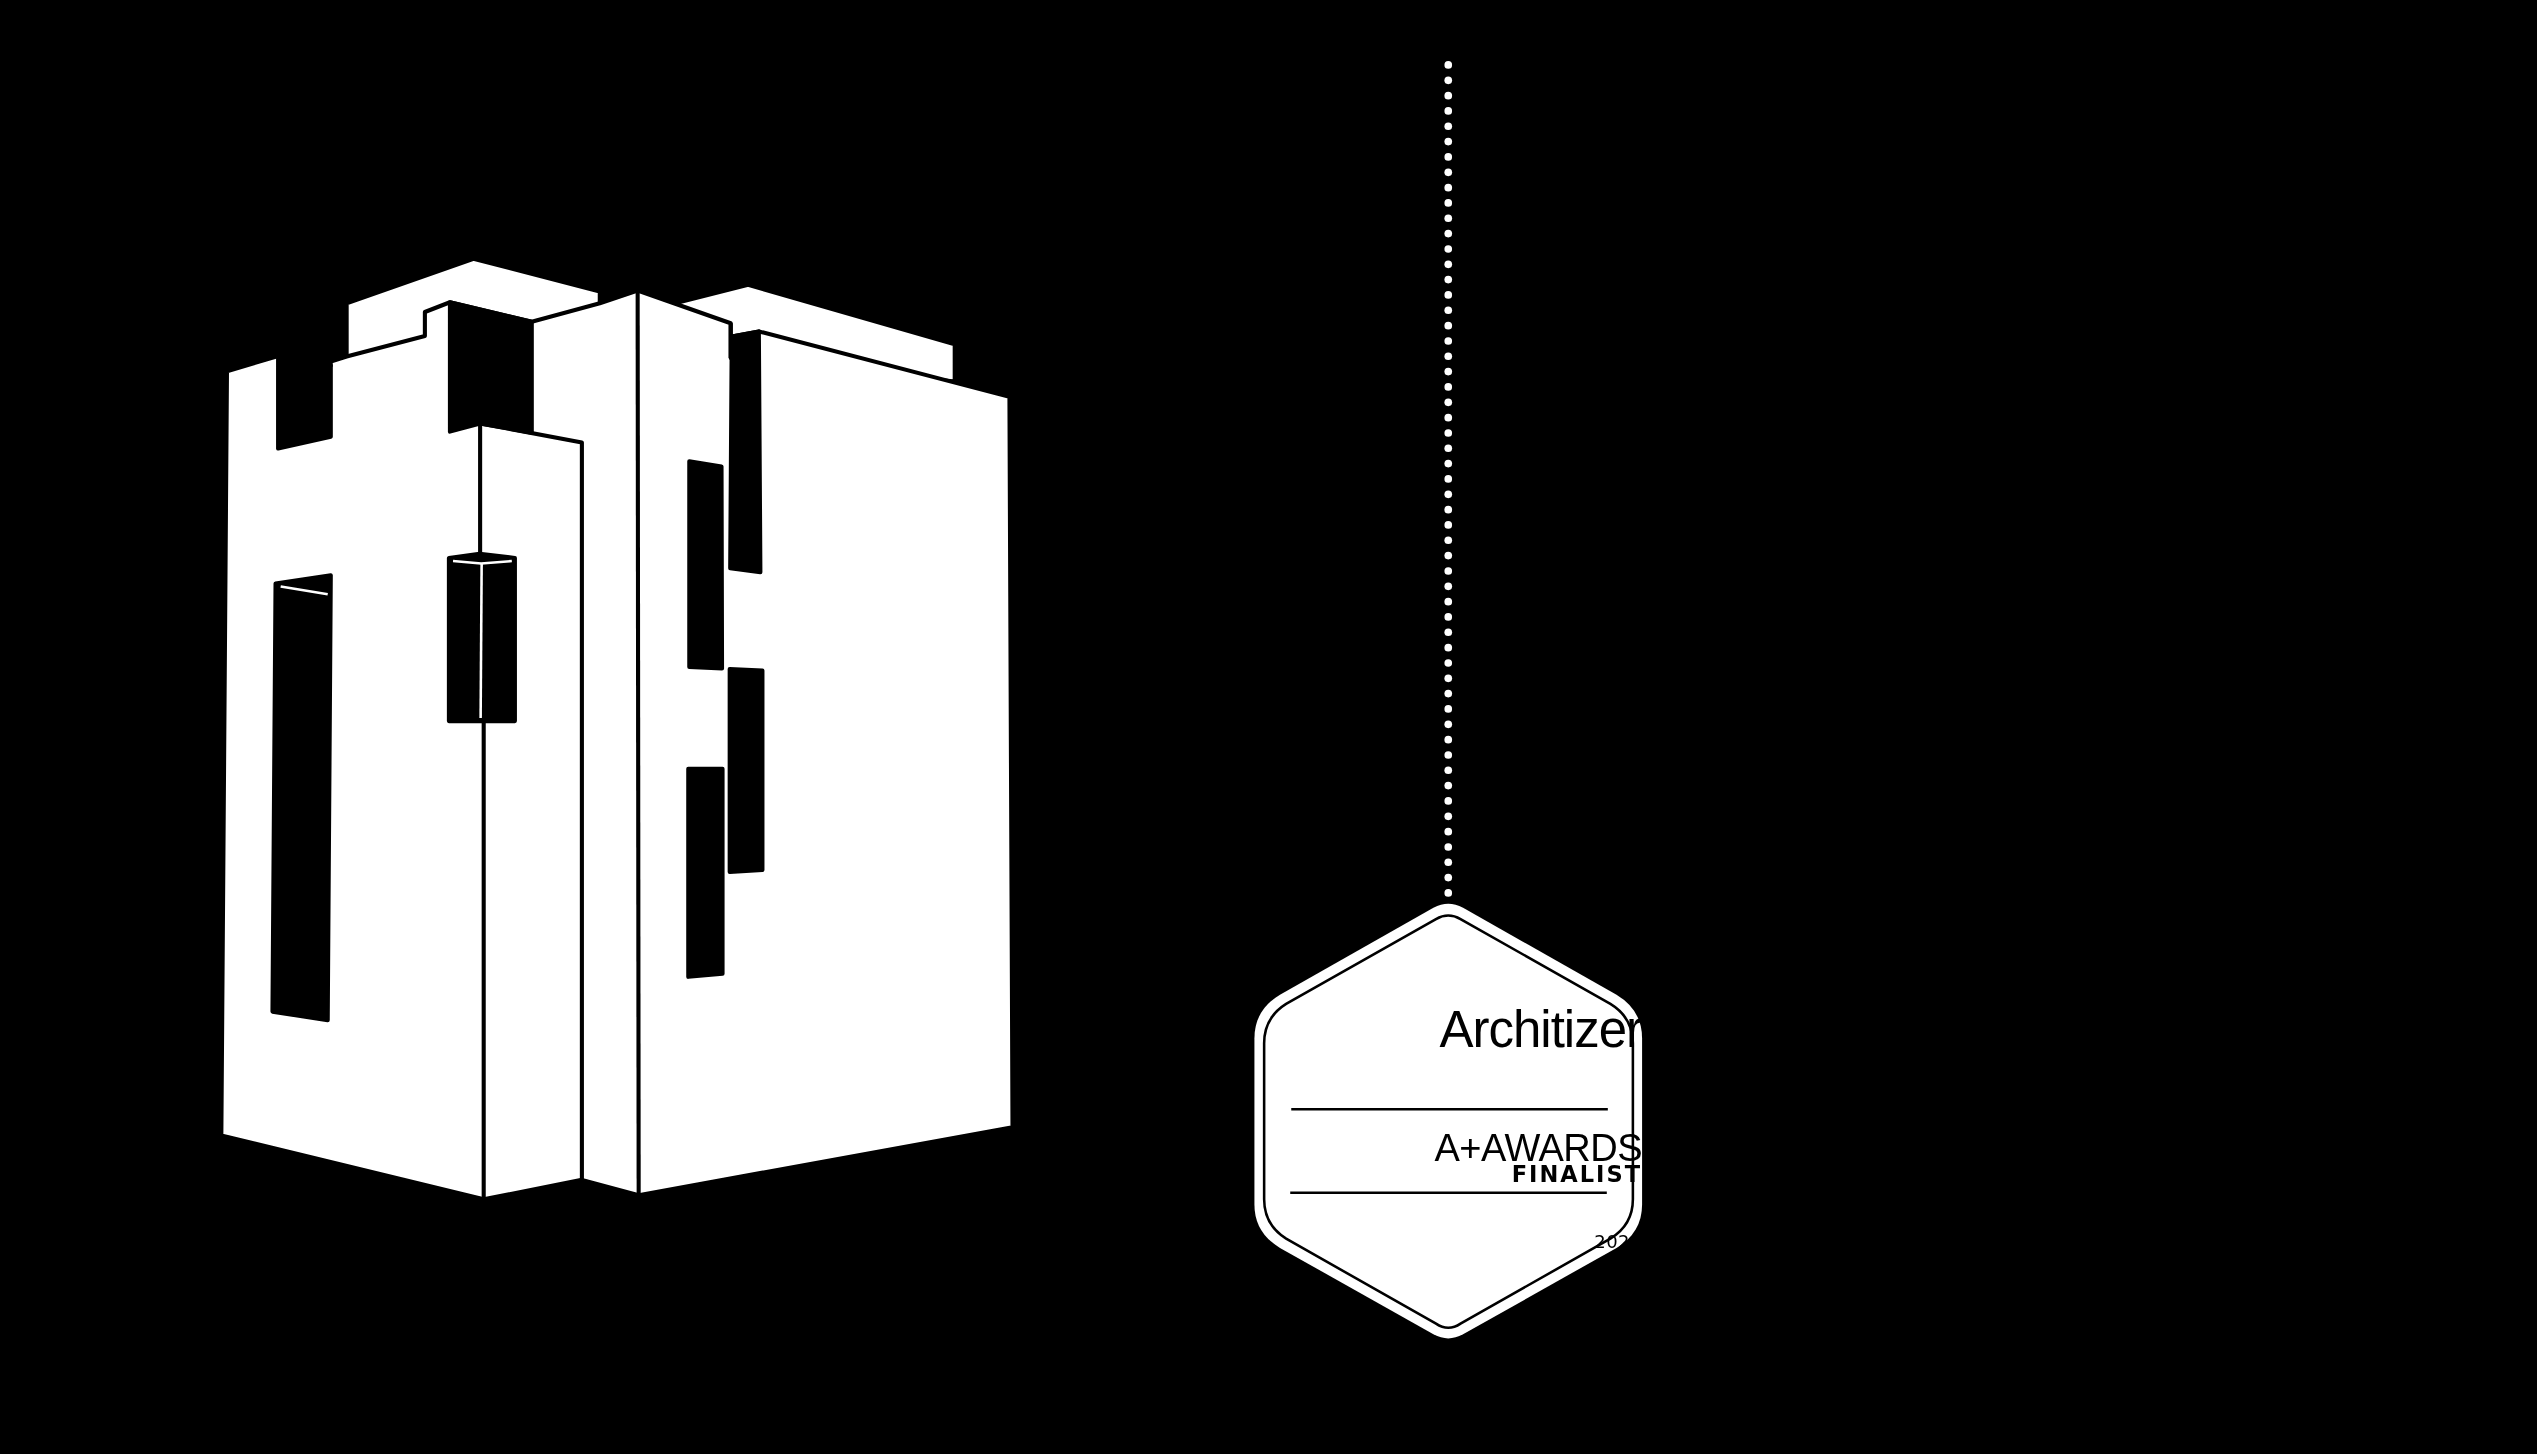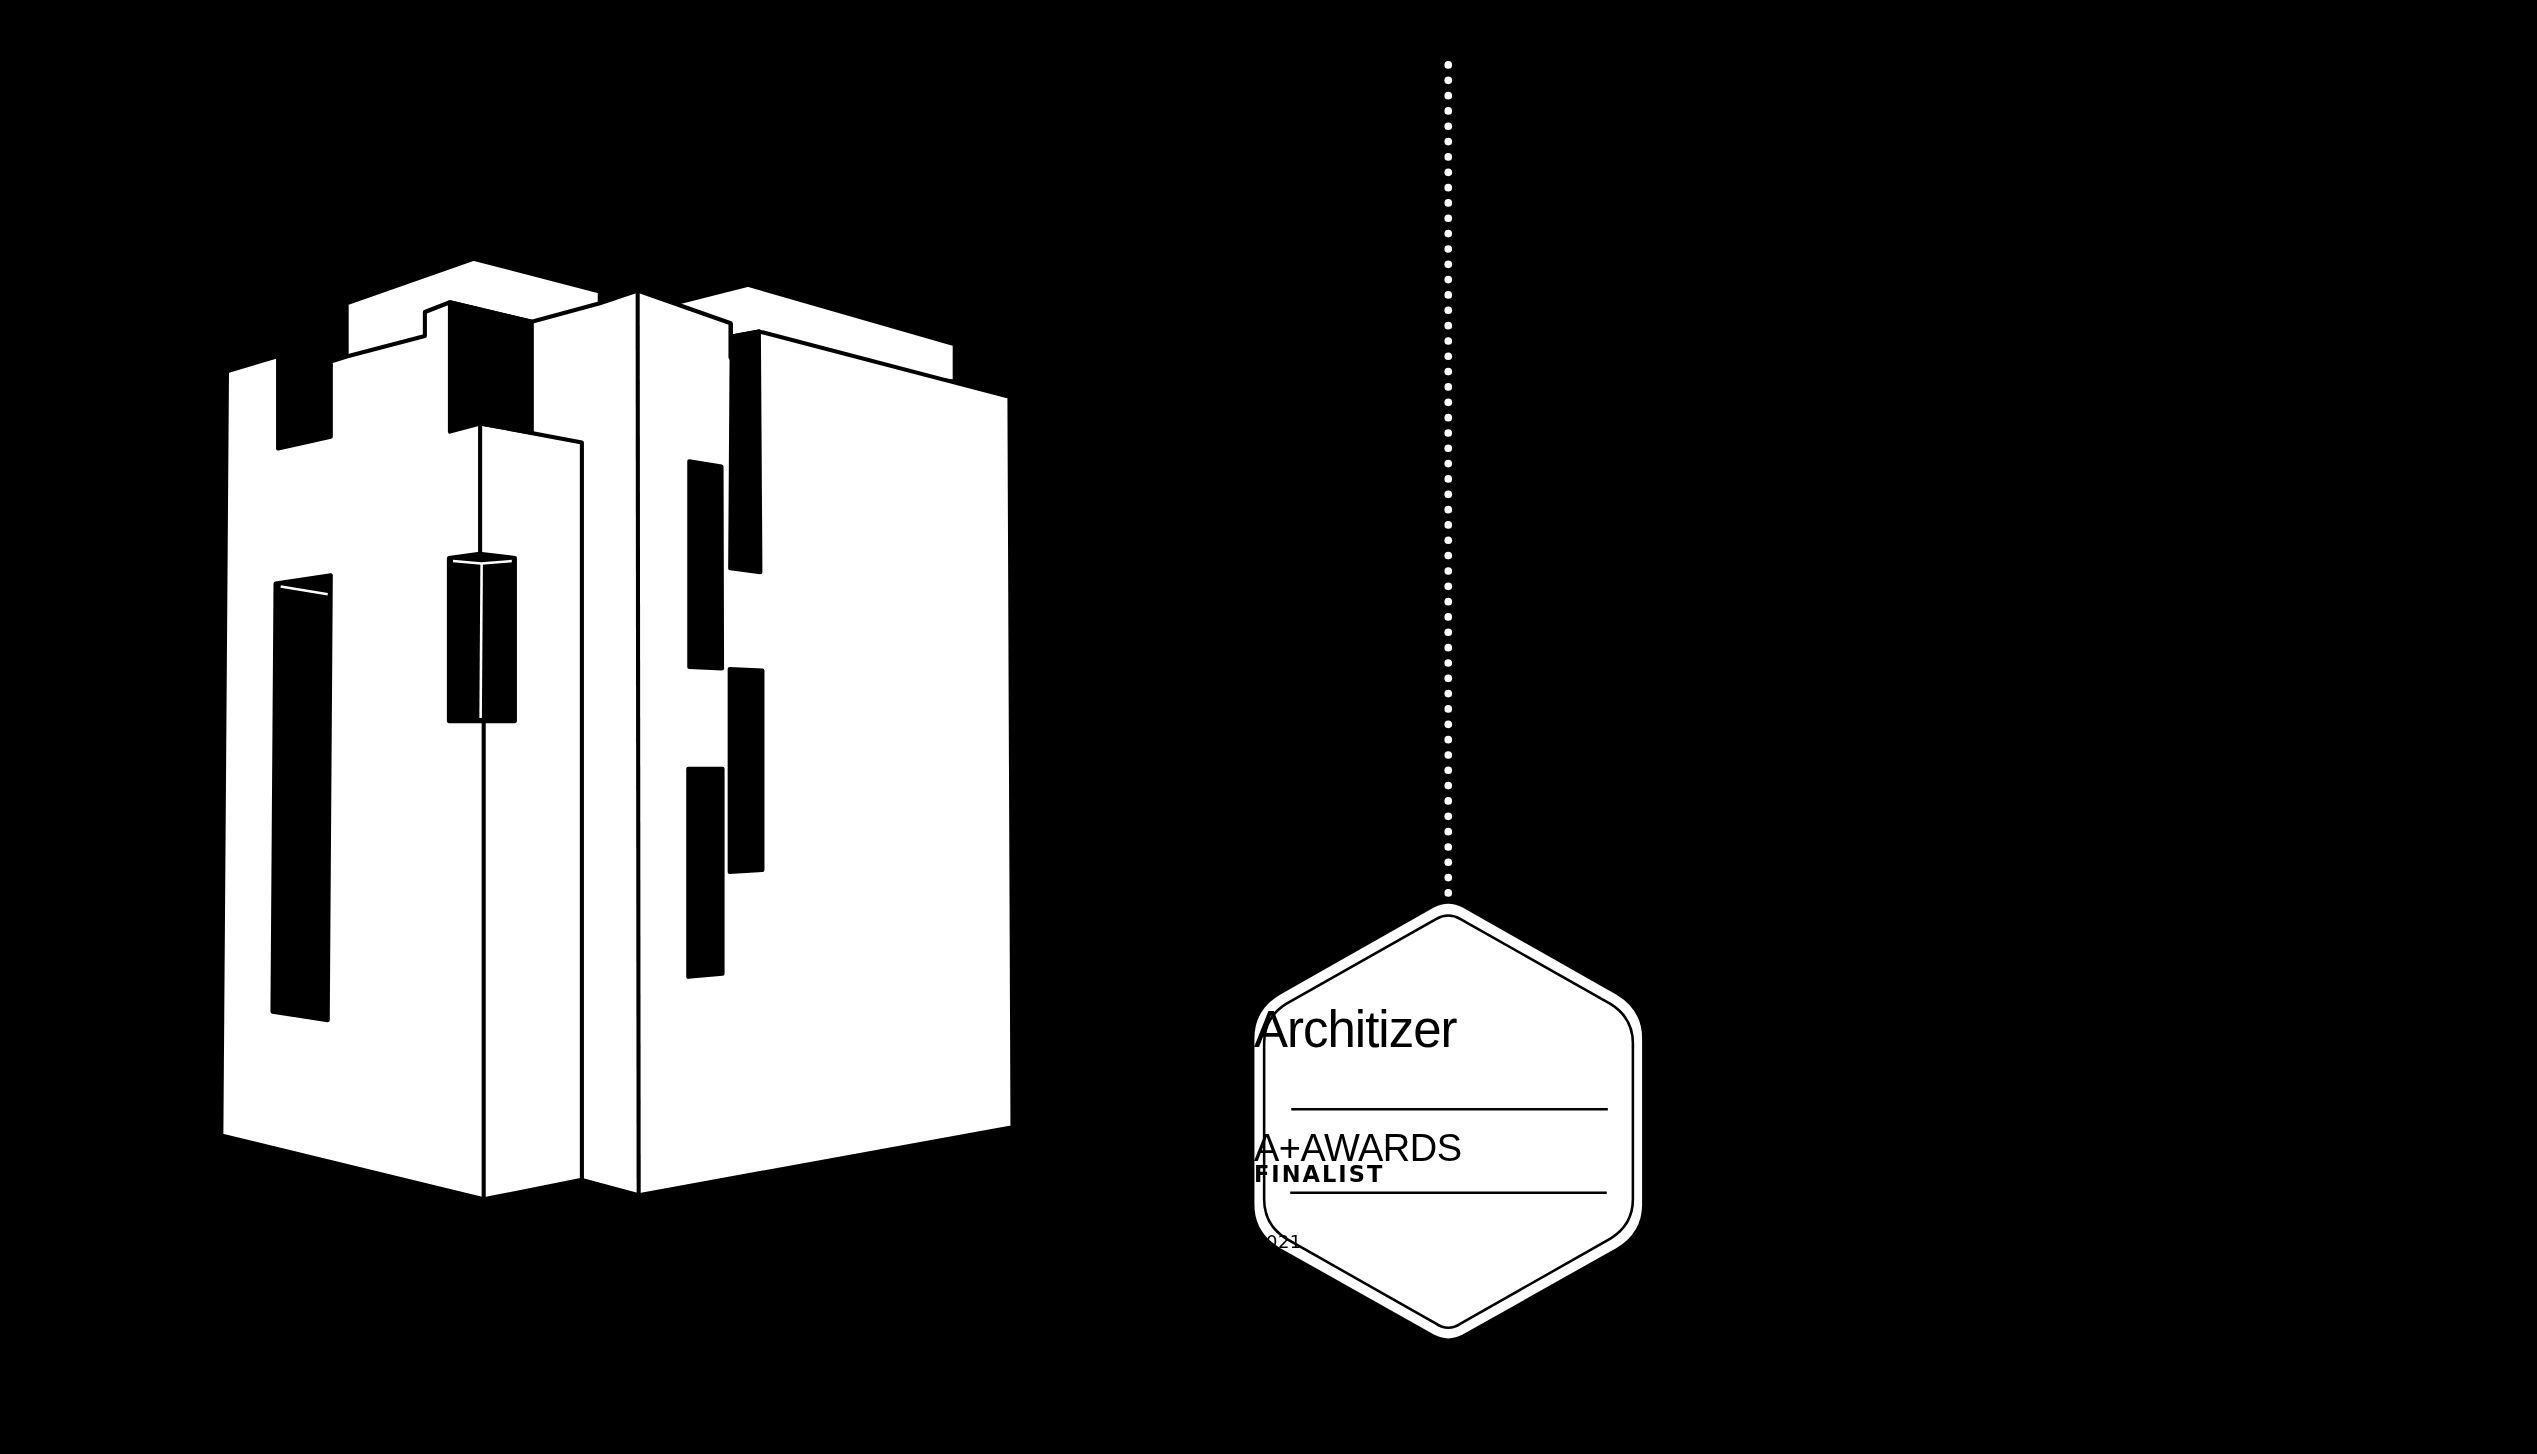--- a/index.html
+++ b/index.html
@@ -1,20 +1,20 @@
 <!DOCTYPE html>
 <html style="font-size:8.2px"><head>
 <meta charset="utf-8">
 <style>
   html, body { margin: 0; padding: 0; background: #000000; }
   body { width: 2538px; height: 1454px; position: relative; overflow: hidden; }
   .building { position: absolute; left: 0; top: 0; width: 2538px; height: 1454px; }
   .dots { position: absolute; left: 0; top: 0; width: 2538px; height: 1454px; }
   .badge { position: absolute; left: 0; top: 0; width: 2538px; height: 1454px; }
-  .badge-text { position: absolute; left: 1254px; width: 388px; text-align: left; color: #000000; white-space: nowrap; }
+  .badge-text { position: absolute; left: 1254px; width: 388px; text-align: right; color: #000000; white-space: nowrap; }
   .brand { top: 1002px; font-family: "Liberation Sans", sans-serif; font-size: 51px; line-height: 56px; letter-spacing: -1px; font-weight: 400; }
   .program { top: 1127px; font-family: "Liberation Sans", sans-serif; font-size: 38px; line-height: 43px; letter-spacing: -0.5px; font-weight: 400; }
   .status { top: 1160px; font-family: "DejaVu Sans", sans-serif; font-size: 22.5px; line-height: 29px; letter-spacing: 2px; font-weight: 700; }
   .year { top: 1231px; font-family: "DejaVu Sans", sans-serif; font-size: 18px; line-height: 22.5px; letter-spacing: 0.5px; font-weight: 400; }
 </style>
 </head>
 <body>
 
 <svg class="building" viewBox="0 0 4961 2843" xmlns="http://www.w3.org/2000/svg">
   <g stroke="#000" stroke-width="8" stroke-linejoin="round" fill="#fff">

